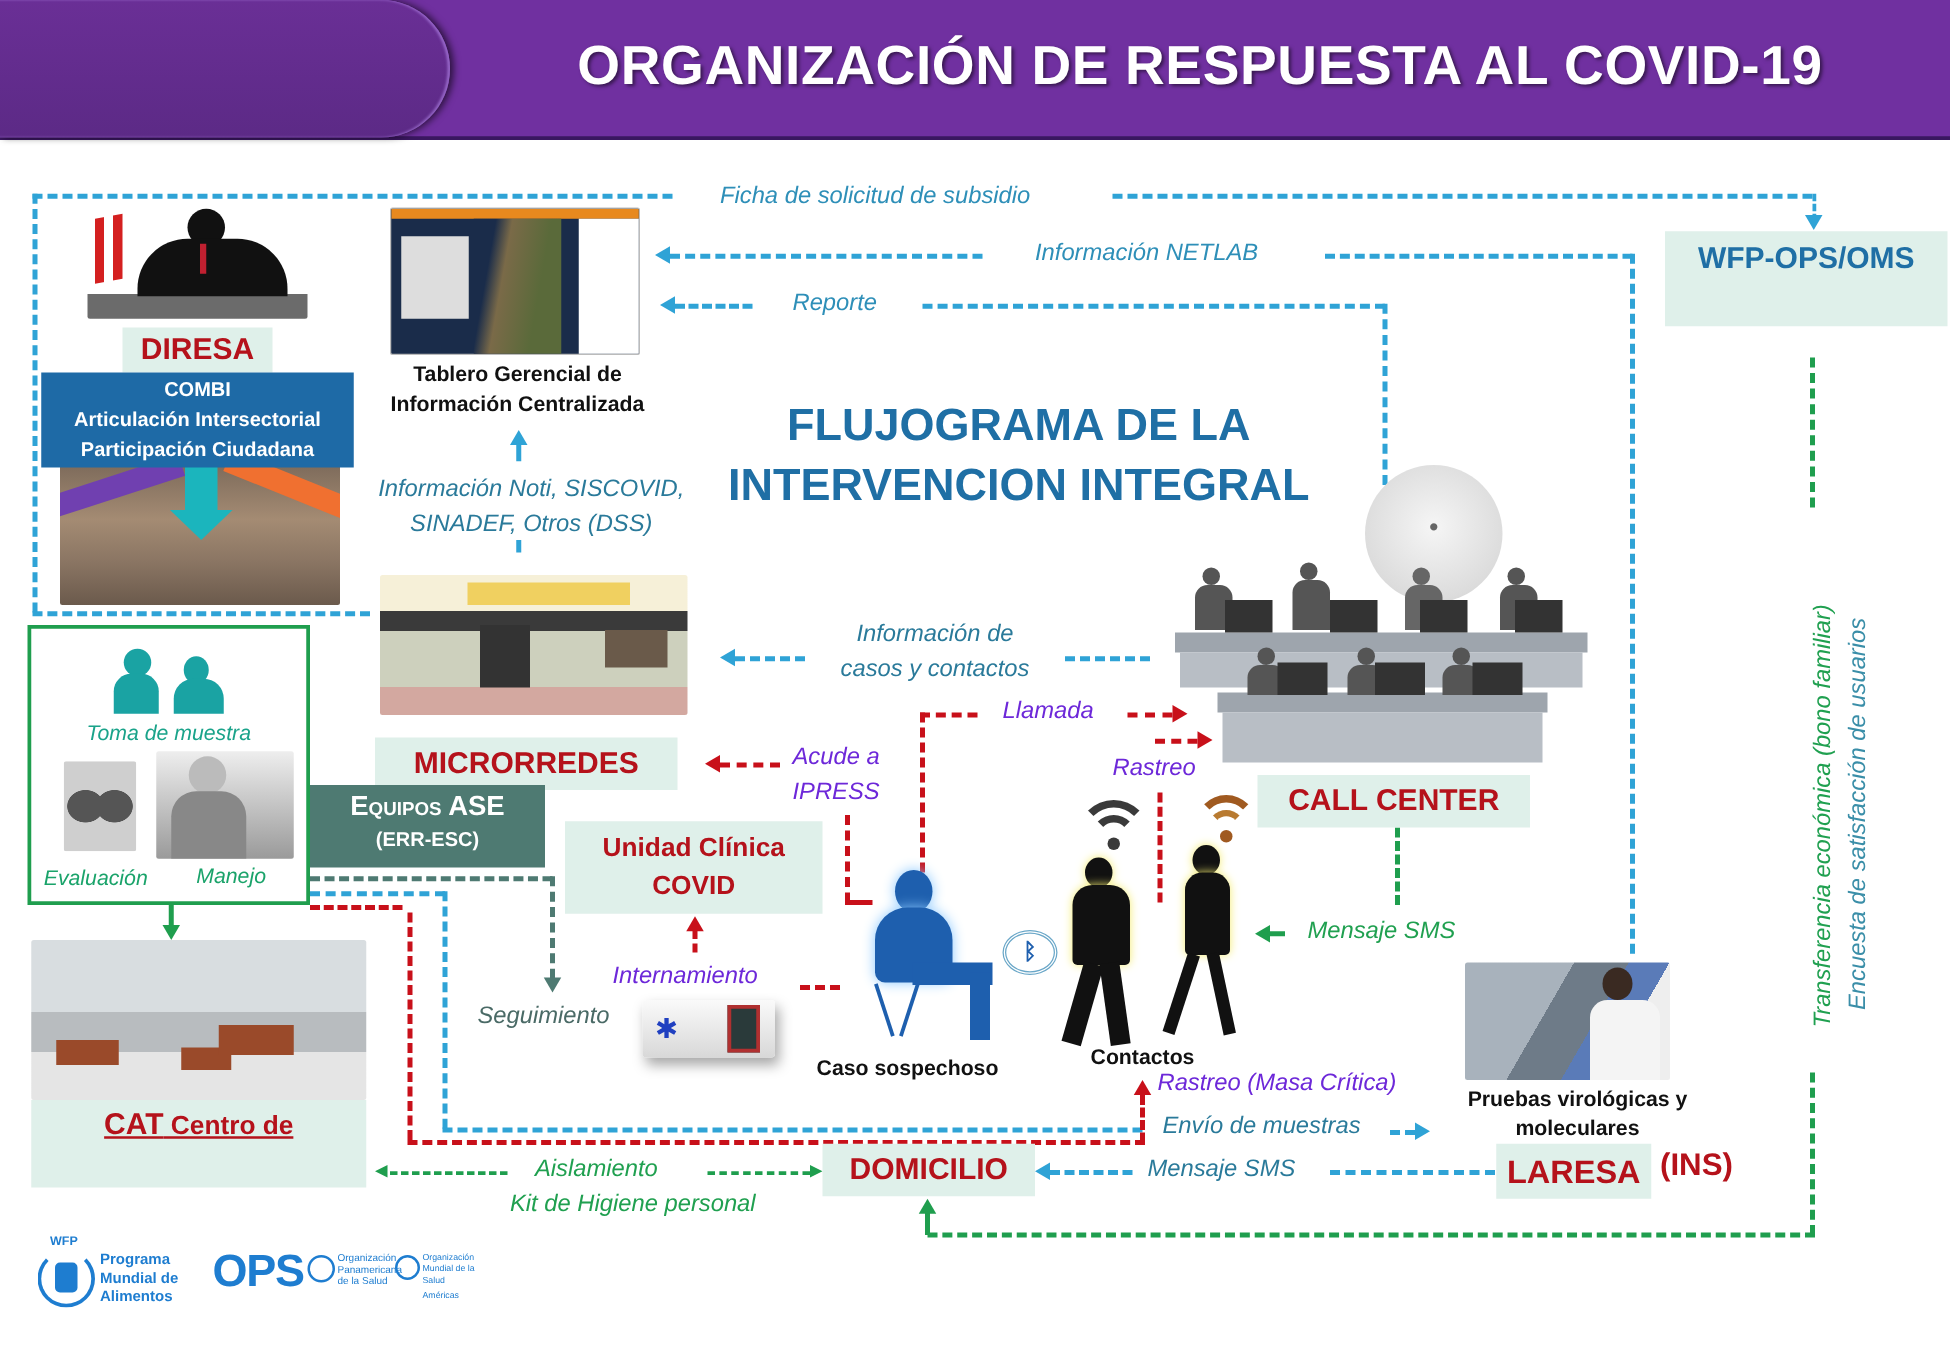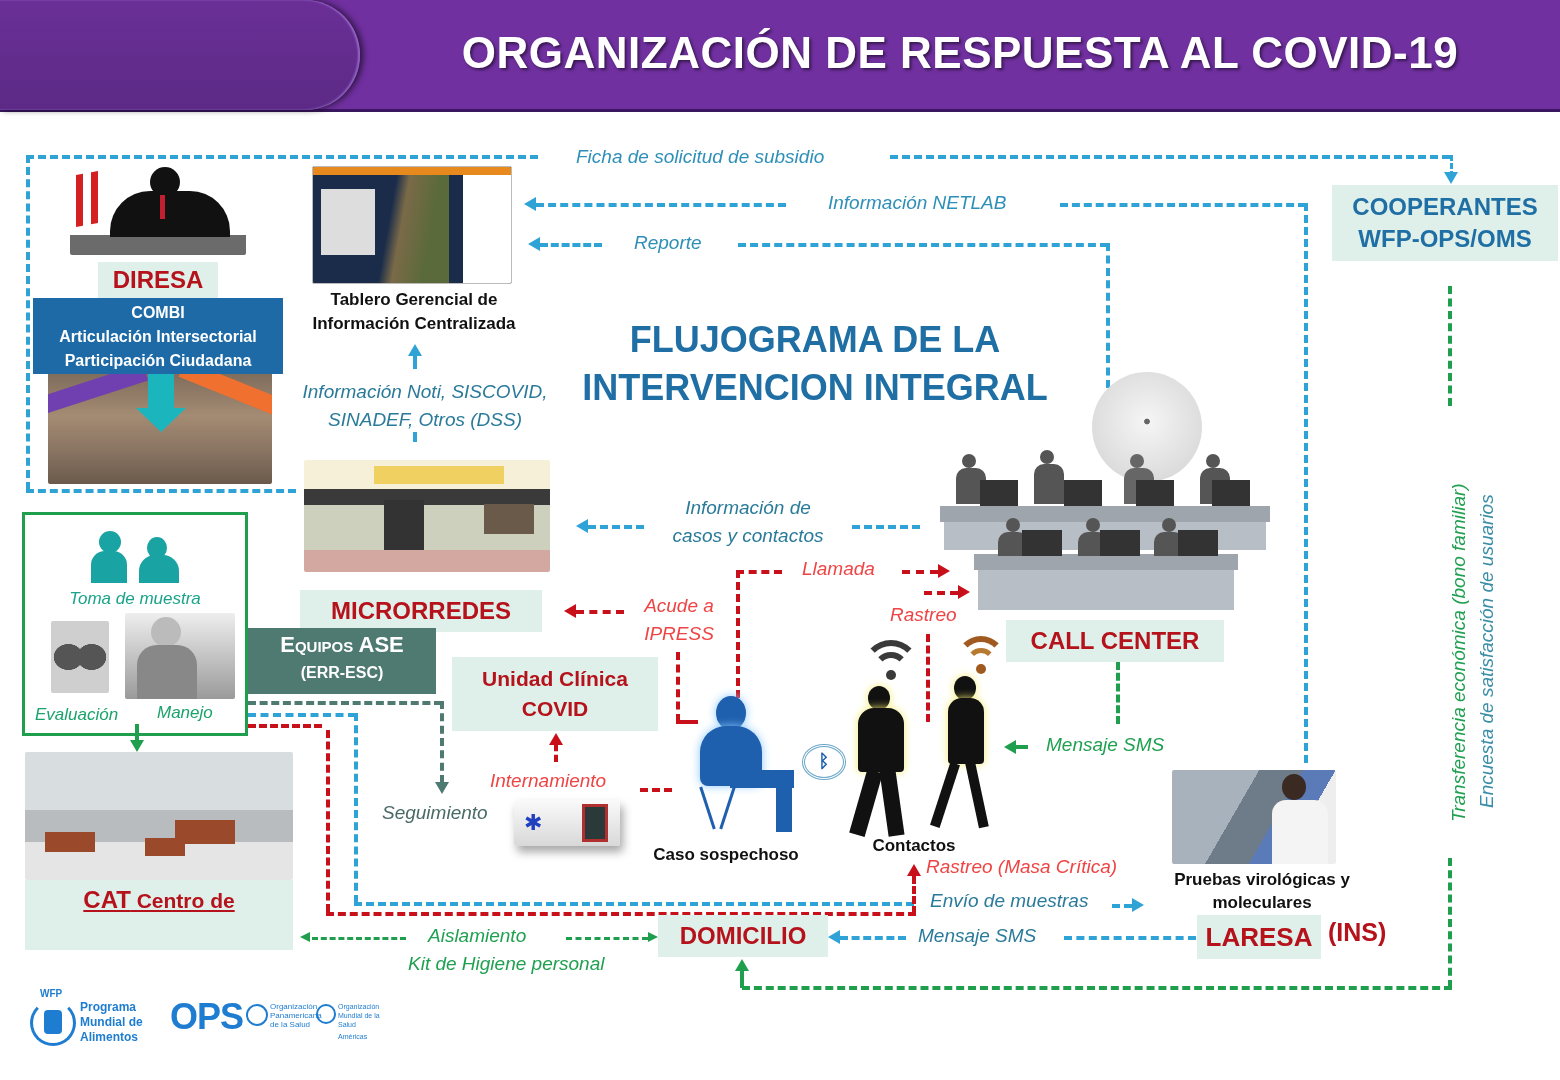--- a/index.html
+++ b/index.html
@@ -8,21 +8,21 @@
 
   .abs { position: absolute; }
 
   
   .header { left: 0; top: 0; width: 1560px; height: 112px; background: #7030a0; border-bottom: 3px solid #3a1760; }
   .header-tab { left: 0; top: 0; width: 360px; height: 110px; background: linear-gradient(#6a2f96, #5c2a86); border-radius: 0 70px 70px 0; box-shadow: 3px 0 6px rgba(0,0,0,.6), inset -2px 0 2px rgba(200,160,255,.5); }
   .header-title { left: 370px; top: 28px; width: 1180px; text-align: center; color: #fff; font-weight: bold; font-size: 44px; letter-spacing: .5px; text-shadow: 2px 2px 3px rgba(0,0,0,.5); }
 
   .lbl-blue { color: #2e8fb8; font-style: italic; font-size: 19px; }
   .lbl-teal { color: #2a7a9a; font-style: italic; font-size: 19px; }
-  .lbl-red  { color: #ef4444; font-style: italic; font-size: 19px; }
+  .lbl-red  { color: #6d28d9; font-style: italic; font-size: 19px; }
   .lbl-green{ color: #20a050; font-style: italic; font-size: 19px; }
   .lbl-gray { color: #4a6a66; font-style: italic; font-size: 19px; }
   .lbl-black{ color: #111; font-weight: bold; font-size: 17px; text-align: center; }
 
   .box-mint { background: #dff0ea; color: #b5121b; font-weight: bold; text-align: center; }
   .box-mint-blue { background: #dff0ea; color: #1f6fa5; font-weight: bold; text-align: center; }
 
   .dash-h { height: 0; border-top-style: dashed; }
   .dash-v { width: 0; border-left-style: dashed; }
   .b-blue { border-color: #2fa3d6; }
@@ -130,21 +130,21 @@
 <div class="abs lbl-teal" style="left:290px;top:378px;width:270px;text-align:center;line-height:28px;">
   <div>Información  Noti, SISCOVID,</div>
   <div>SINADEF, Otros (DSS)</div>
 </div>
 <div class="abs lbl-teal" style="left:650px;top:494px;width:196px;text-align:center;line-height:28px;">
   <div>Información  de</div>
   <div>casos y contactos</div>
 </div>
 <div class="abs lbl-red" style="left:802px;top:558px;">Llamada</div>
 <div class="abs lbl-red" style="left:890px;top:604px;">Rastreo</div>
-<div class="abs lbl-red" style="left:634px;top:592px;width:90px;text-align:center;line-height:28px;">
+<div class="abs lbl-red" style="left:634px;top:592px;width:90px;line-height:28px;">
   <div>Acude a</div>
   <div>IPRESS</div>
 </div>
 <div class="abs lbl-green" style="left:1046px;top:734px;">Mensaje SMS</div>
 <div class="abs lbl-red" style="left:490px;top:770px;">Internamiento</div>
 <div class="abs lbl-gray" style="left:382px;top:802px;">Seguimiento</div>
 <div class="abs lbl-red" style="left:926px;top:856px;">Rastreo (Masa Crítica)</div>
 <div class="abs lbl-teal" style="left:930px;top:890px;">Envío de muestras</div>
 <div class="abs lbl-teal" style="left:918px;top:925px;">Mensaje SMS</div>
 <div class="abs lbl-green" style="left:428px;top:925px;">Aislamiento</div>
@@ -181,32 +181,31 @@
   <div class="abs" style="left:8px;top:22px;width:54px;height:66px;background:#ddd;"></div>
   <div class="abs" style="left:66px;top:8px;width:70px;height:110px;background:linear-gradient(100deg,#1a2c4a 20%,#7a6a48 35%,#5a6a3a 70%);"></div>
   <div class="abs" style="left:150px;top:8px;width:50px;height:110px;background:#fff;"></div>
 </div>
 <div class="abs lbl-black" style="left:290px;top:288px;width:248px;line-height:24px;">
   <div>Tablero Gerencial de</div>
   <div>Información Centralizada</div>
 </div>
 
 <div class="abs box-mint-blue" style="left:1332px;top:185px;width:226px;height:76px;font-size:24px;line-height:32px;padding-top:6px;">
-  <div>COOPERANTES</div>
   <div>WFP-OPS/OMS</div>
 </div>
 
 <div class="abs photo" style="left:304px;top:460px;width:246px;height:112px;background:linear-gradient(#f6f0d8 0 26%, #3a3a3a 26% 40%, #cdd0bd 40% 80%, #d3a8a0 80%);">
   <div class="abs" style="left:70px;top:6px;width:130px;height:18px;background:#f0d060;"></div>
   <div class="abs" style="left:80px;top:40px;width:40px;height:50px;background:#333;"></div>
   <div class="abs" style="left:180px;top:44px;width:50px;height:30px;background:#6a5a4a;"></div>
 </div>
 <div class="abs box-mint" style="left:300px;top:590px;width:242px;height:42px;font-size:24px;line-height:42px;">MICRORREDES</div>
 
-<div class="abs" style="left:22px;top:512px;width:226px;height:224px;border:3px solid #1f9e4e;">
+<div class="abs" style="left:22px;top:500px;width:226px;height:224px;border:3px solid #1f9e4e;">
   <div class="abs" style="left:66px;top:14px;width:94px;height:56px;">
     <div class="abs" style="left:8px;top:2px;width:22px;height:22px;border-radius:50%;background:#1aa3a3;"></div>
     <div class="abs" style="left:0;top:22px;width:36px;height:32px;border-radius:14px 14px 0 0;background:#1aa3a3;"></div>
     <div class="abs" style="left:56px;top:8px;width:20px;height:22px;border-radius:50%;background:#1aa3a3;"></div>
     <div class="abs" style="left:48px;top:26px;width:40px;height:28px;border-radius:16px 16px 0 0;background:#1aa3a3;"></div>
   </div>
   <div class="abs lbl-teal" style="left:0;top:74px;width:220px;text-align:center;color:#1aa38a;font-size:17px;">Toma de muestra</div>
   <div class="abs photo" style="left:26px;top:106px;width:58px;height:72px;background:radial-gradient(ellipse at 30% 50%,#555 0 25%,transparent 26%),radial-gradient(ellipse at 70% 50%,#555 0 25%,transparent 26%),#cfcfcf;"></div>
   <div class="abs photo" style="left:100px;top:98px;width:110px;height:86px;background:linear-gradient(#eee,#9a9a9a);">
     <div class="abs" style="left:26px;top:4px;width:30px;height:30px;border-radius:50%;background:#bbb;"></div>

